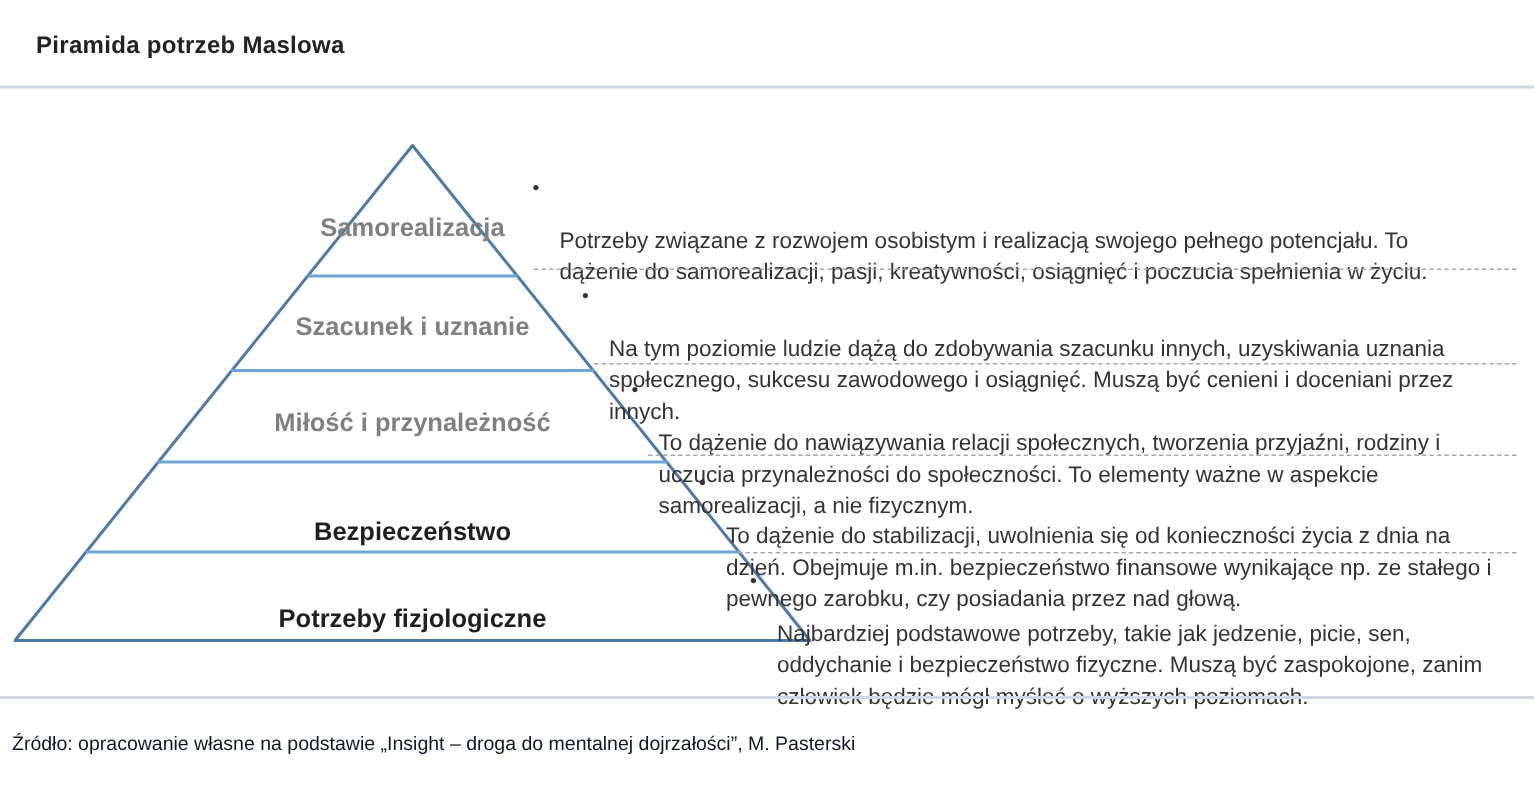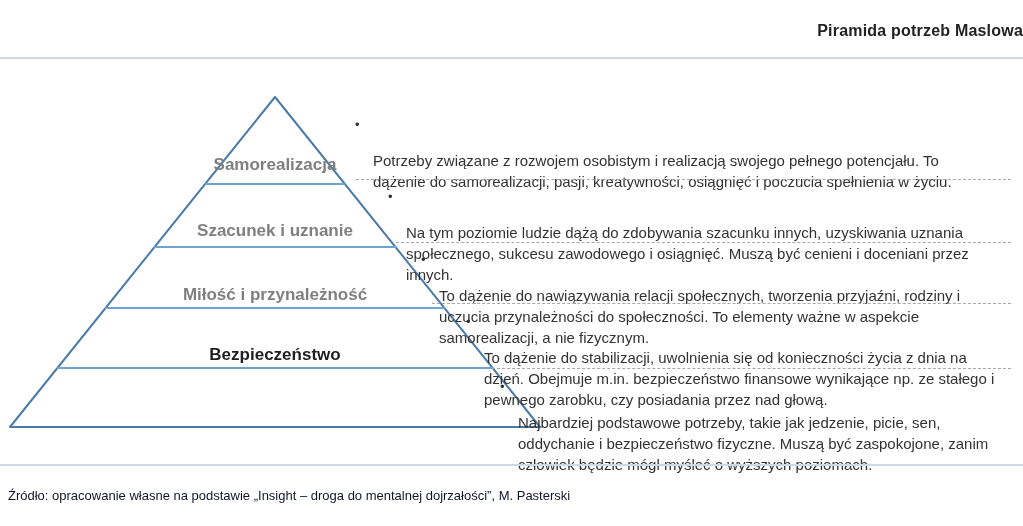--- a/index.html
+++ b/index.html
@@ -13,25 +13,26 @@
     width: 1023px;
     height: 526px;
     background: #ffffff;
     overflow: hidden;
   }
   .title {
     position: absolute;
     top: 22px;
     left: 0;
     width: 1023px;
-    text-align: right;
+    text-align: left;
     font-size: 16px;
     font-weight: bold;
     color: #222222;
     letter-spacing: 0.2px;
+    padding-left: 24px;
   }
   .rule {
     position: absolute;
     left: 0;
     width: 1023px;
     height: 0;
     border-top: 2px solid #ccd8e4;
   }
   .rule.top { top: 57px; }
   .rule.bottom { top: 464px; }
@@ -47,21 +48,21 @@
 
   .pyr-label {
     position: absolute;
     left: 0;
     width: 550px;
     text-align: center;
     font-weight: bold;
     font-size: 17px;
     white-space: nowrap;
   }
-  .pyr-label.gray { color: #7f7f7f; margin-top: 13px; }
+  .pyr-label.gray { color: #7f7f7f; }
   .pyr-label.dark { color: #1f1f1f; margin-top: 15px; }
 
   .desc-block {
     position: absolute;
     display: flex;
     align-items: flex-start;
     font-size: 15px;
     line-height: 21px;
     color: #333333;
   }
@@ -102,20 +103,21 @@
     <line x1="205" y1="184" x2="345" y2="184" stroke="#6fa3d3" stroke-width="2"></line>
     <line x1="154" y1="247" x2="396" y2="247" stroke="#6fa3d3" stroke-width="2"></line>
     <line x1="105" y1="308" x2="445" y2="308" stroke="#6fa3d3" stroke-width="2"></line>
     <line x1="57" y1="368" x2="493" y2="368" stroke="#6fa3d3" stroke-width="2"></line>
   </svg>
 
   <div class="pyr-label gray" style="top:142px">Samorealizacja</div>
   <div class="pyr-label gray" style="top:272px">Miłość i przynależność</div>
   <div class="pyr-label gray" style="top:208px">Szacunek i uznanie</div>
   <div class="pyr-label dark" style="top:330px">Bezpieczeństwo</div>
+  <div class="pyr-label dark" style="top:388px">Potrzeby fizjologiczne</div>
 
   <div class="desc-block" style="top:114px; left:355px; width:634px">
     <span class="desc-bullet">•</span>
     <span class="desc-text">Potrzeby związane z rozwojem osobistym i realizacją swojego pełnego potencjału. To dążenie do samorealizacji, pasji, kreatywności, osiągnięć i poczucia spełnienia w życiu.</span>
   </div>
   <div class="dashed-sep" style="top:179px; left:356px; width:655px"></div>
 
   <div class="desc-block" style="top:186px; left:388px; width:614px">
     <span class="desc-bullet">•</span>
     <span class="desc-text">Na tym poziomie ludzie dążą do zdobywania szacunku innych, uzyskiwania uznania społecznego, sukcesu zawodowego i osiągnięć. Muszą być cenieni i doceniani przez innych.</span>

